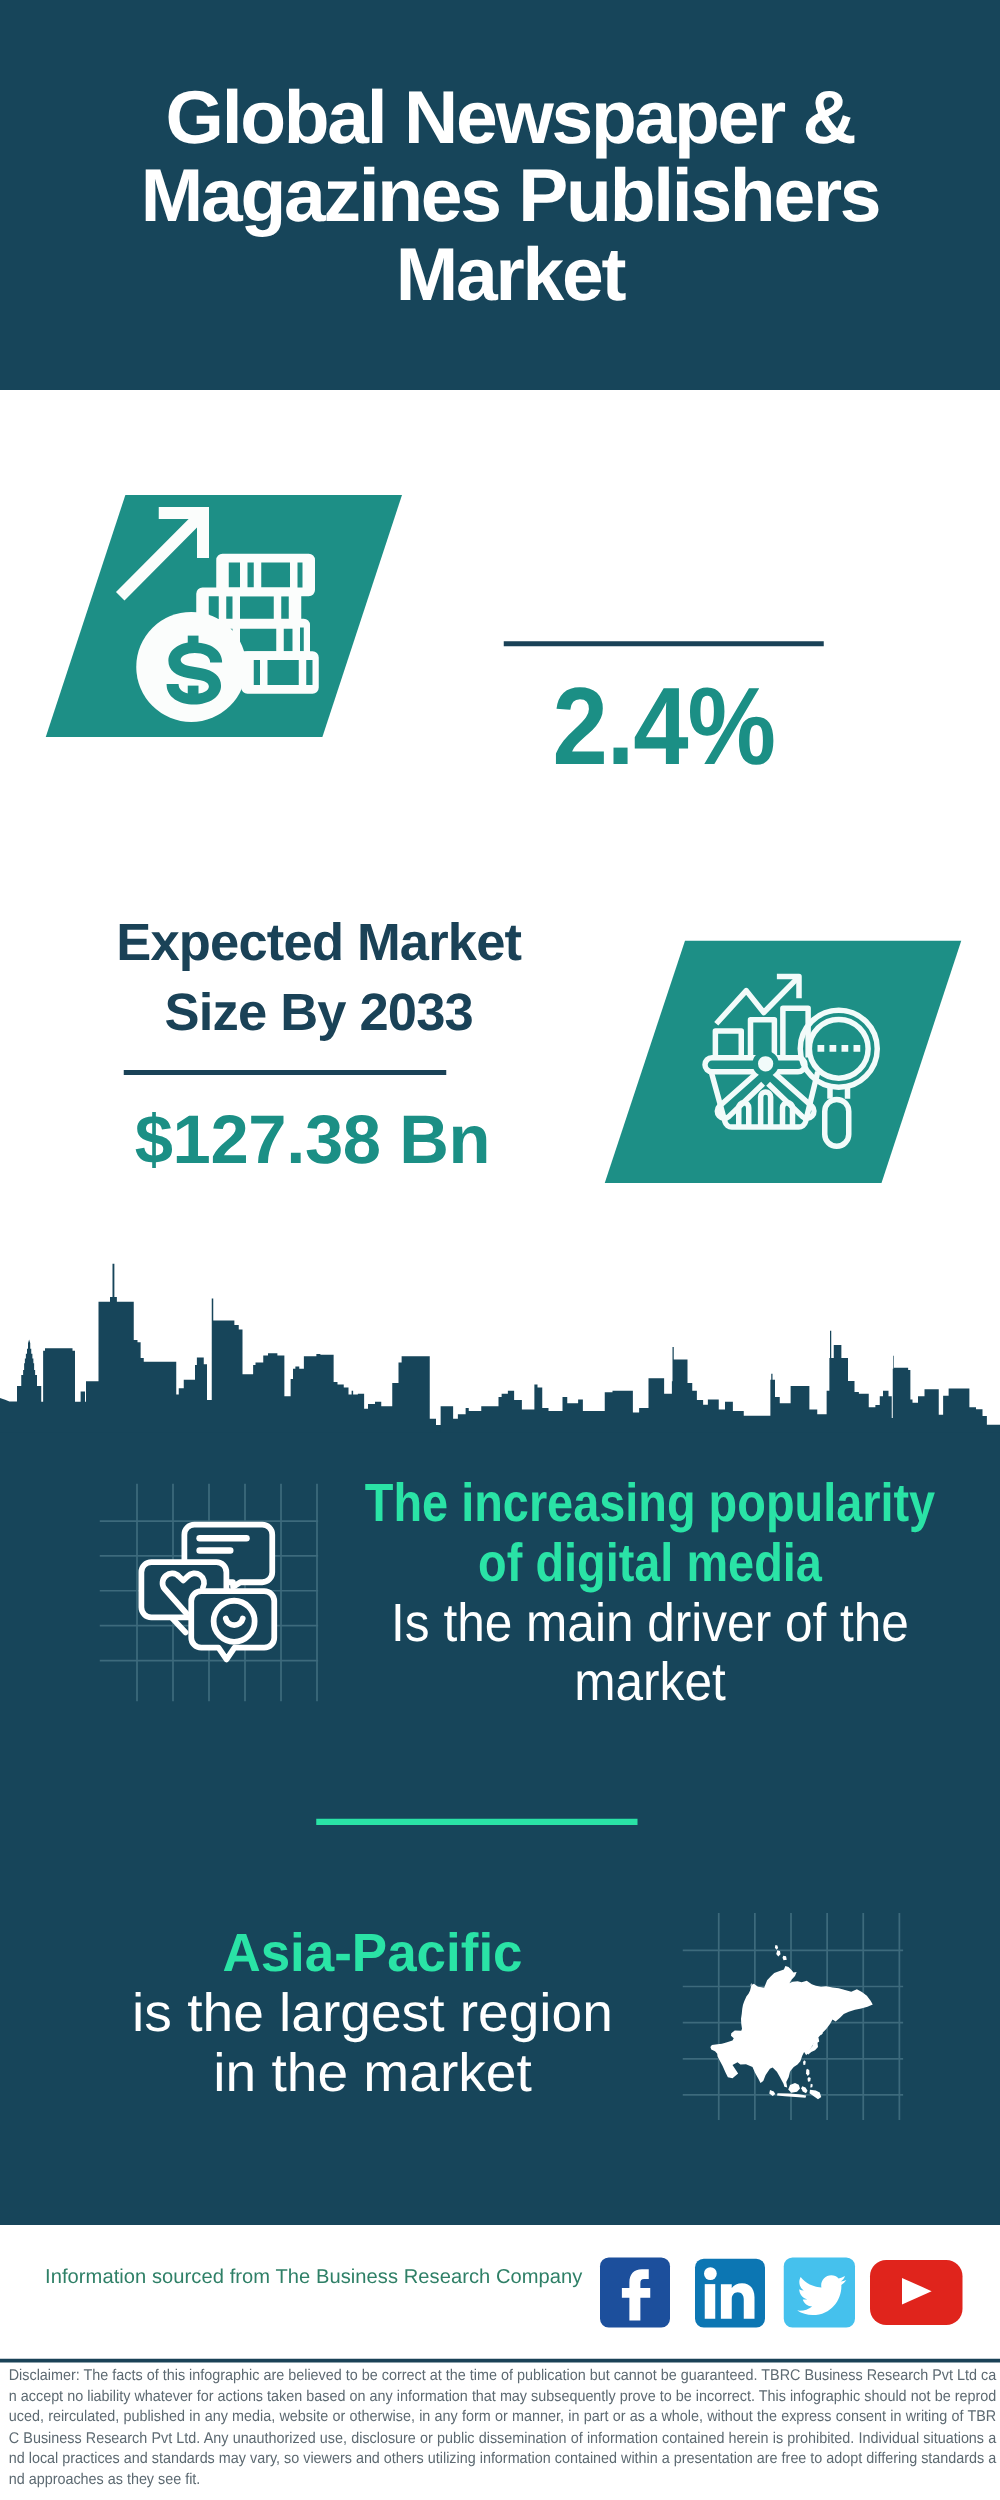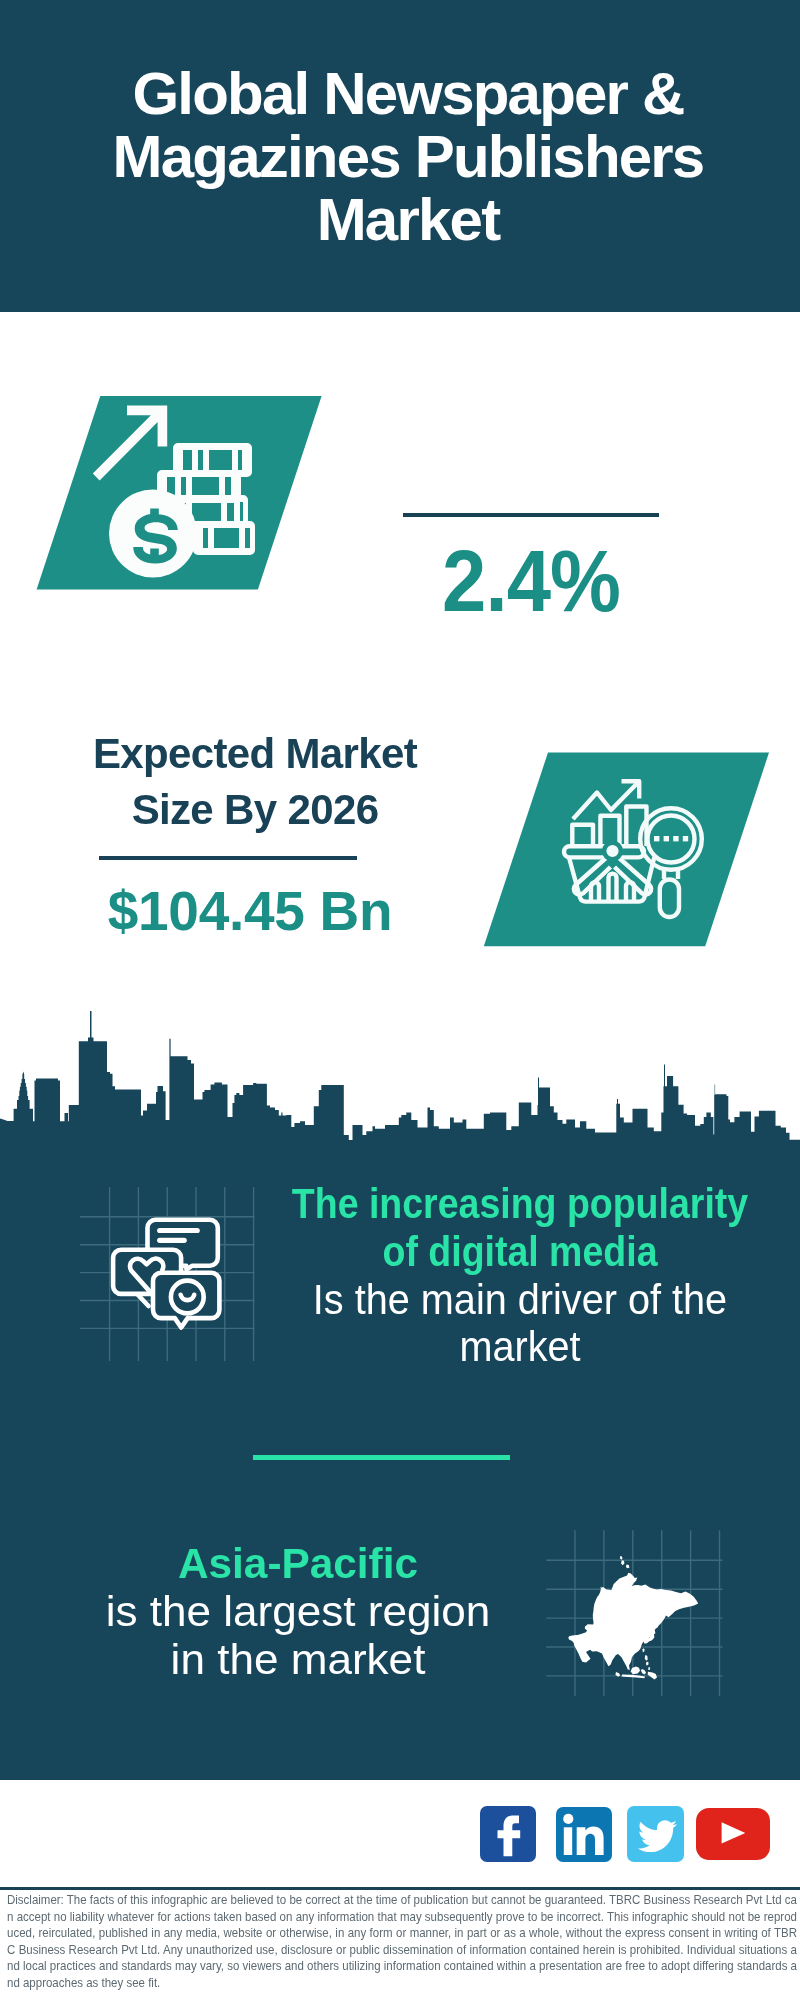--- a/index.html
+++ b/index.html
@@ -139,23 +139,23 @@
         <path d="M664 869.5 v9.5 M678 869.5 v9.5"></path>
         <rect x="659.8" y="879.5" width="19.2" height="37.5" rx="9.6"></rect>
       </g>
       <g fill="#f2fbfa">
         <rect x="654" y="836" width="5.4" height="5.4"></rect>
         <rect x="663.6" y="836" width="5.4" height="5.4"></rect>
         <rect x="673.2" y="836" width="5.4" height="5.4"></rect>
         <rect x="682.8" y="836" width="5.4" height="5.4"></rect>
       </g>
     </svg>
-    <div class="stat-title sb-title">Expected Market Size By 2026</div>
+    <div class="stat-title sb-title">Expected Market Size By 2033</div>
     <div class="rule sb-rule"></div>
-    <div class="stat-val sb-val">$104.45 Bn</div>
+    <div class="stat-val sb-val">$127.38 Bn</div>
   </div>
 
   <div class="dark"></div>
   <svg class="skyline" viewBox="0 0 800 146" preserveAspectRatio="none">
     <path fill="#17455a" d="M0 146 L0 118.4 L4.1 119.8 L7.5 121.1 L13.6 121.1 L13.6 108.8 L17 108.8 L17 100.0 L18.5 100.0 L18.5 96.0 L19.3 96.0 L19.3 90.5 L19.9 90.5 L19.9 86.8 L20.7 86.8 L20.7 83.0 L21.6 83.0 L21.6 79.0 L22.4 79.0 L22.4 74.5 L23.3 71.5 L24.2 74.5 L24.2 79.0 L25 79.0 L25 83.0 L25.9 83.0 L25.9 86.8 L26.7 86.8 L26.7 90.5 L27.3 90.5 L27.3 96.0 L28.1 96.0 L28.1 100.0 L29.6 100.0 L29.6 108.8 L33 108.8 L33 121.3 L34.5 121.3 L34.5 80.6 L36 80.6 L36 78.5 L58 78.5 L58 80.6 L60 80.6 L60 121.3 L64.5 121.3 L64.5 113.1 L68 113.1 L68 121.3 L68.8 121.3 L68.8 105.0 L78.8 105.0 L78.8 41.3 L88 41.3 L88 37.5 L90 37.5 L90 11.0 L91.5 11.0 L91.5 37.5 L93.5 37.5 L93.5 41.3 L107 41.3 L107 71.9 L110 71.9 L110 73.8 L112.5 73.8 L112.5 86.3 L115 86.3 L115 89.4 L141 89.4 L141 115.6 L143 115.6 L143 110.6 L147 110.6 L147 103.8 L156 103.8 L156 91.9 L157.5 91.9 L157.5 86.0 L163 86.0 L163 91.3 L165.6 91.3 L165.6 120.0 L169.4 120.0 L169.4 38.8 L170.6 38.8 L170.6 56.3 L187.5 56.3 L187.5 60.0 L191 60.0 L191 63.5 L194 63.5 L194 99.4 L202.5 99.4 L202.5 91.9 L204.4 91.9 L204.4 90.0 L210.6 90.0 L210.6 84.4 L214.4 84.4 L214.4 82.5 L221.9 82.5 L221.9 84.4 L227.5 84.4 L227.5 116.9 L232.5 116.9 L232.5 103.1 L234.4 103.1 L234.4 95.0 L236.3 95.0 L236.3 93.1 L239.4 93.1 L239.4 95.0 L243.1 95.0 L243.1 85.0 L253.1 85.0 L253.1 83.1 L256.3 83.1 L256.3 83.8 L266.9 83.8 L266.9 105.6 L270 105.6 L270 107.5 L275 107.5 L275 110.0 L278.8 110.0 L278.8 115.6 L281.3 115.6 L281.3 112.5 L282.5 112.5 L282.5 115.6 L286.3 115.6 L286.3 115.0 L291.3 115.0 L291.3 126.9 L294.4 126.9 L294.4 123.1 L300 123.1 L300 121.3 L305 121.3 L305 125.0 L313.8 125.0 L313.8 106.3 L318.8 106.3 L318.8 90.0 L321.3 90.0 L321.3 85.0 L343.8 85.0 L343.8 135.0 L348.8 135.0 L348.8 145.0 L352.5 145.0 L352.5 125.0 L362.5 125.0 L362.5 135.0 L366.3 135.0 L366.3 131.3 L372.5 131.3 L372.5 126.3 L375 126.3 L375 128.8 L385 128.8 L385 125.0 L398.8 125.0 L398.8 117.5 L401.3 117.5 L401.3 115.0 L406.3 115.0 L406.3 112.5 L411.3 112.5 L411.3 120.0 L417.5 120.0 L417.5 127.5 L427.5 127.5 L427.5 107.5 L430 107.5 L430 110.0 L433.8 110.0 L433.8 126.3 L438.8 126.3 L438.8 128.8 L450 128.8 L450 117.5 L453.8 117.5 L453.8 122.5 L462.5 122.5 L462.5 119.5 L466.3 119.5 L466.3 128.8 L483.8 128.8 L483.8 113.8 L490 113.8 L490 112.5 L506.3 112.5 L506.3 130.0 L511.3 130.0 L511.3 126.3 L518.8 126.3 L518.8 102.5 L531.3 102.5 L531.3 115.0 L537.5 115.0 L537.5 105.0 L538 105.0 L538 77.5 L539 77.5 L539 87.5 L550 87.5 L550 106.3 L553.8 106.3 L553.8 112.5 L557.5 112.5 L557.5 120.0 L562.5 120.0 L562.5 123.8 L566.3 123.8 L566.3 119.5 L575 119.5 L575 127.5 L580 127.5 L580 121.3 L586.3 121.3 L586.3 128.8 L595 128.8 L595 132.5 L616.3 132.5 L616.3 103.8 L617 103.8 L617 99.0 L618 99.0 L618 103.8 L620 103.8 L620 117.5 L623.8 117.5 L623.8 122.5 L632.5 122.5 L632.5 108.8 L647.5 108.8 L647.5 127.5 L653.8 127.5 L653.8 131.3 L661.3 131.3 L661.3 112.5 L663.5 112.5 L663.5 86.3 L664 86.3 L664 64.5 L665 64.5 L665 86.3 L667 86.3 L667 75.9 L673.1 75.9 L673.1 86.3 L678.4 86.3 L678.4 104.7 L683.6 104.7 L683.6 113.5 L687.1 113.5 L687.1 114.9 L695 114.9 L695 125.7 L700.3 125.7 L700.3 124.0 L703.8 124.0 L703.8 117.0 L706.4 117.0 L706.4 112.6 L710.8 112.6 L710.8 117.0 L713.4 117.0 L713.4 134.4 L714.2 134.4 L714.2 95.0 L714.6 95.0 L714.6 84.6 L715.1 84.6 L715.1 94.2 L726.5 94.2 L726.5 96.0 L728.3 96.0 L728.3 119.6 L730 119.6 L730 122.2 L734.4 122.2 L734.4 117.0 L739.6 117.0 L739.6 111.4 L751 111.4 L751 131.8 L754.5 131.8 L754.5 116.6 L758.9 116.6 L758.9 110.8 L775.5 110.8 L775.5 125.7 L780.8 125.7 L780.8 127.4 L786 127.4 L786 132.7 L789.5 132.7 L789.5 139.7 L800 139.7 L800 146 Z"></path>
   </svg>
 
   <svg class="grid-ico ico-1" width="200" height="200" viewBox="70 1180 200 200">
     <g stroke="#3d6a7c" stroke-width="1.4">
       <path d="M109.6 1187 V1361 M138.4 1187 V1361 M167.2 1187 V1361 M196 1187 V1361 M224.8 1187 V1361 M253.6 1187 V1361"></path>
@@ -235,20 +235,21 @@
     </span>
     <span class="body-white">
       <span class="ln">is the largest region</span>
       <span class="ln">in the market</span>
     </span>
   </div>
 
   <div class="footer">
     <div class="footer-bg"></div>
     <div class="src">
+      <div>Information sourced from The Business Research Company</div>
     </div>
 
     <a class="soc soc-fb">
       <svg width="56" height="56" viewBox="0 0 56 56">
         <path fill="#ffffff" d="M39.0 9.4 h-5.5 c-6.5 0 -10.0 4.0 -10.0 10.5 v4.4 h-6.0 v7.9 h6.0 v18.1
           h8.8 v-18.1 h7.9 v-7.9 h-7.9 v-3.9 c0 -2.0 0.8 -3.2 3.0 -3.2 h3.7 Z"></path>
       </svg>
     </a>
     <a class="soc soc-li">
       <svg width="56" height="55" viewBox="0 0 56 55">

